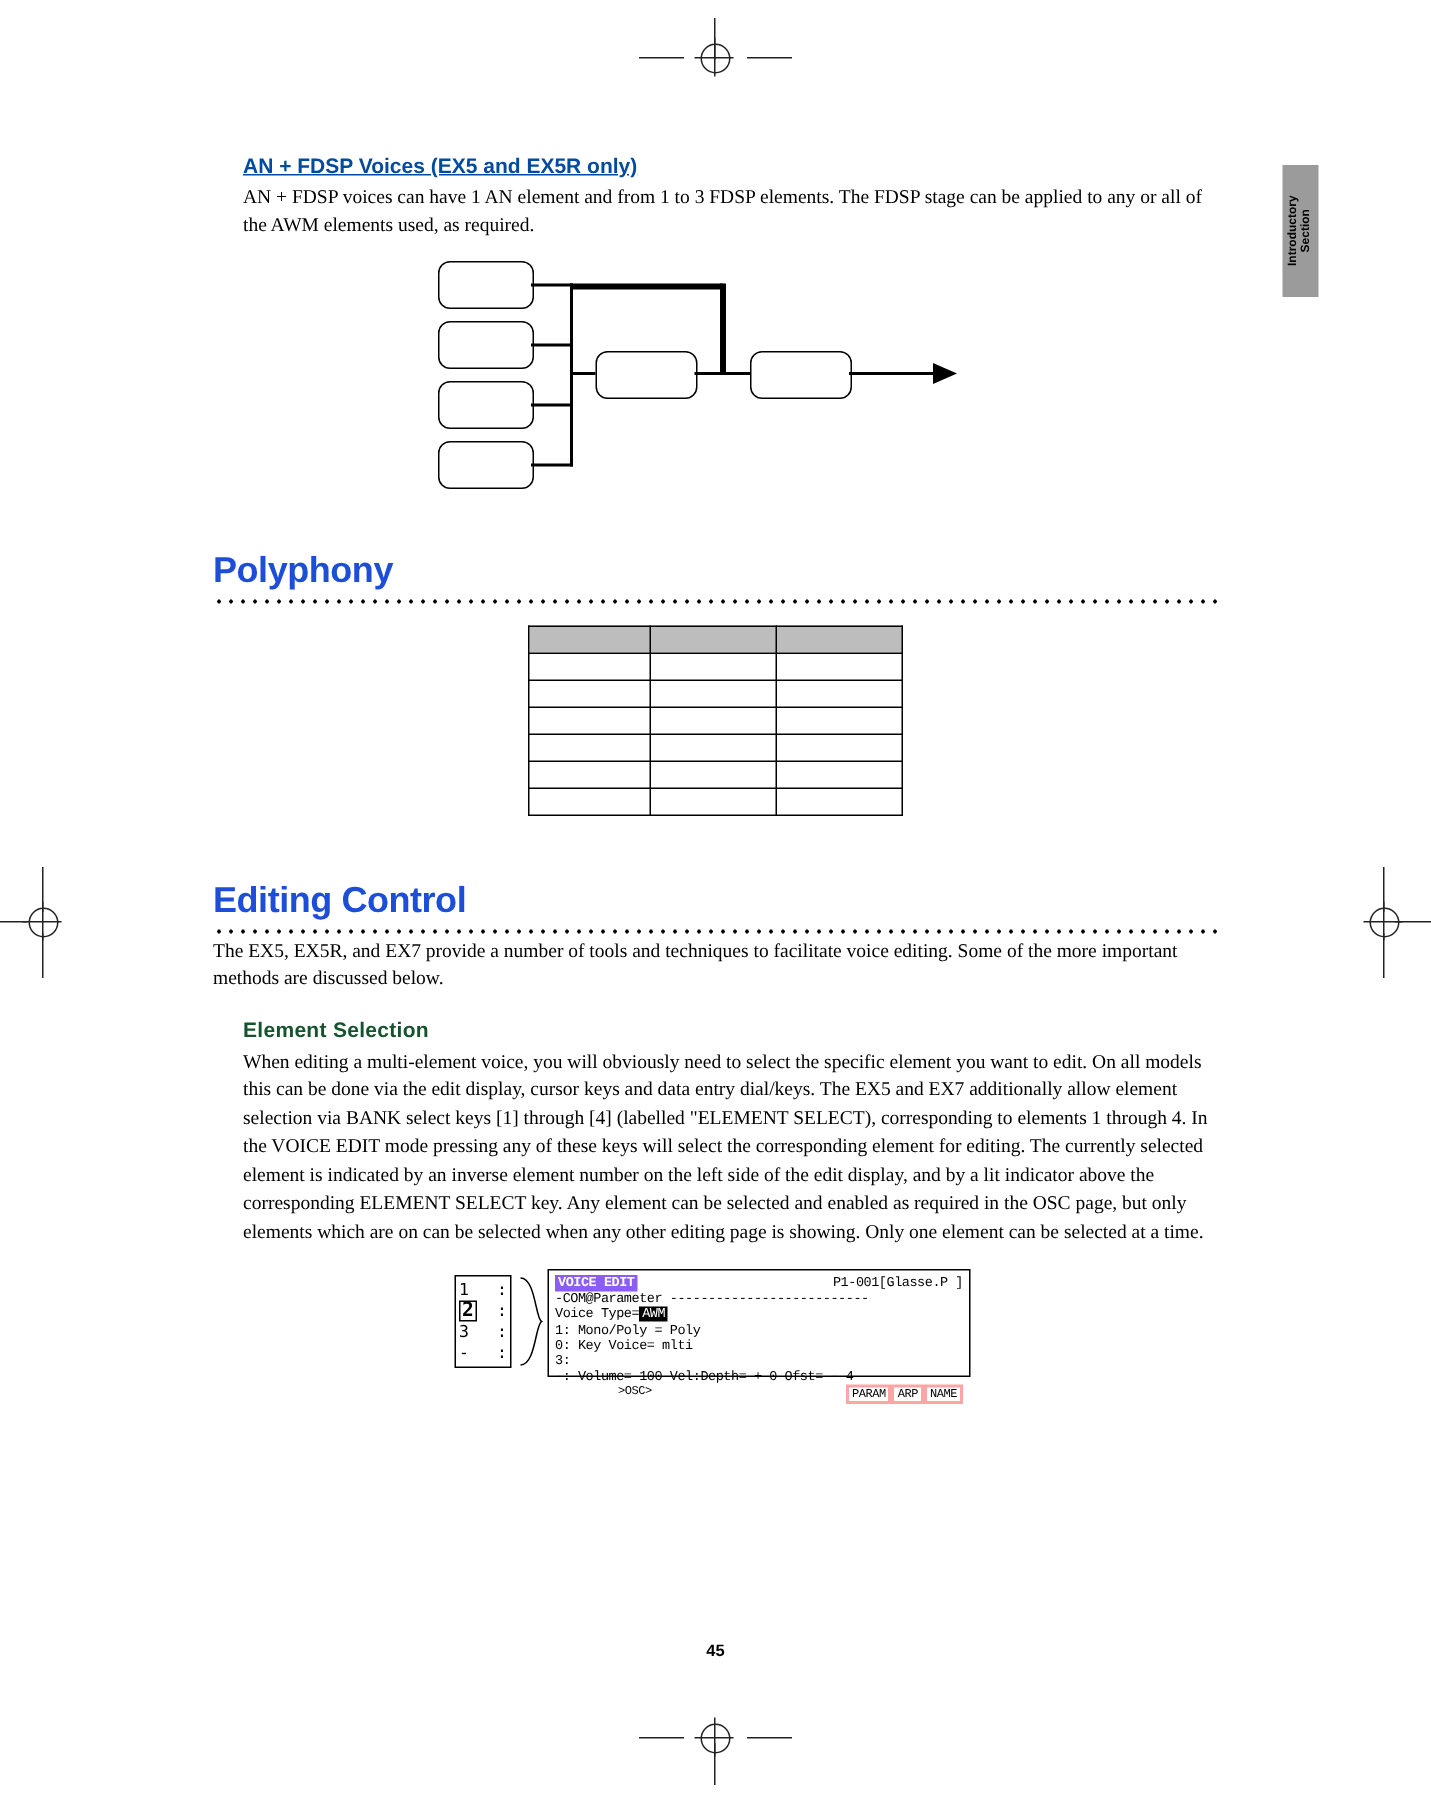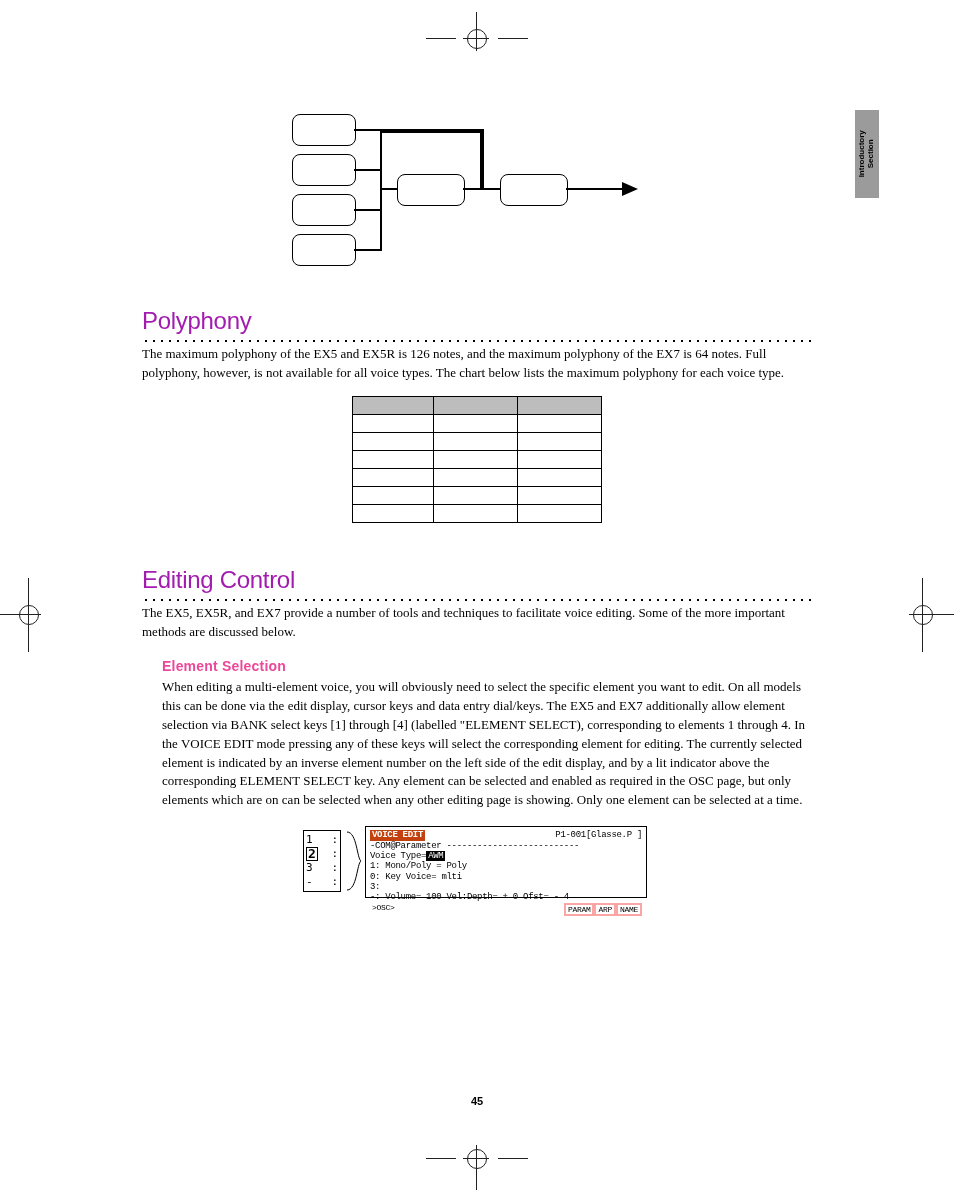--- a/index.html
+++ b/index.html
@@ -108,31 +108,31 @@
   h3.subhead {
     font-family: "Trebuchet MS", Arial, sans-serif;
     color: #004a9f;
     font-size: 14px;
     font-weight: bold;
     margin: 0 0 2px 0;
     text-decoration: underline;
   }
   h3.subhead-red {
     font-family: Arial, sans-serif;
-    color: #ec4899;
+    color: #14532d;
     font-size: 14px;
     font-weight: bold;
     margin: 0 0 2px 0;
     letter-spacing: 0.2px;
   }
   h2.section-title {
     font-family: Arial, sans-serif;
-    color: #a21caf;
+    color: #1d4ed8;
     font-size: 24px;
-    font-weight: 400;
+    font-weight: 700;
     margin: 0 0 -4px 0;
     letter-spacing: -0.3px;
   }
   .dot-rule {
     height: 8px;
     border: none;
     background-image: radial-gradient(circle, #000 1.4px, transparent 1.4px);
     background-size: 8px 8px;
     background-repeat: repeat-x;
     background-position: 0 2px;
@@ -221,21 +221,21 @@
     border: 1px solid #000;
     padding: 3px 4px;
     box-sizing: border-box;
     font-family: "Courier New", monospace;
     font-size: 9px;
     line-height: 1.15;
     letter-spacing: -0.3px;
   }
   .lcd .title-row { display:flex; justify-content:space-between; }
   .lcd .title-row .ve {
-    background:#c2410c; color:#fff; padding:0 2px; font-weight:bold;
+    background:#8b5cf6; color:#fff; padding:0 2px; font-weight:bold;
   }
   .lcd .inv { background:#000; color:#fff; padding:0 2px;}
   .lcd .bottom-tabs { display:flex; justify-content:flex-end; gap:0;}
   .lcd .bottom-tabs span { border:2px solid #fca5a5; padding:0 2px; font-size:8px;}
   .bracket {
     position:absolute;
     left:42px; top:4px;
     width:18px; height:62px;
   }
   .bracket svg { width:100%; height:100%;}
@@ -288,20 +288,24 @@
       <div class="cross-v"></div>
   </div>
 
   <div class="side-tab">
     <span>Introductory
 Section</span>
   </div>
 
   <div class="content">
 
+    <div class="indent">
+      <h3 class="subhead">AN + FDSP Voices (EX5 and EX5R only)</h3>
+      <p class="body">AN + FDSP voices can have 1 AN element and from 1 to 3 FDSP elements. The FDSP stage can be applied to any or all of the AWM elements used, as required.</p>
+    </div>
 
     <div class="diagram">
       <div class="box b-el" style="top:0"></div>
       <div class="box b-el" style="top:40px"></div>
       <div class="box b-el" style="top:80px"></div>
       <div class="box b-el" style="top:120px"></div>
       <div class="box b-fdsp"></div>
       <div class="box b-fx"></div>
 
       <div class="line" style="left:62px; top:15px; width:28px; height:2px;"></div>
@@ -317,21 +321,20 @@
 
       <div class="line" style="left:88px; top:15px; width:102px; height:4px;"></div>
       <div class="line" style="left:188px; top:15px; width:4px; height:61px;"></div>
 
       <div class="line" style="left:274px; top:74px; width:60px; height:2px;"></div>
       <div class="arrowhead" style="left:330px; top:68px;"></div>
     </div>
 
     <h2 class="section-title">Polyphony</h2>
     <div class="dot-rule"></div>
-    <p class="body">The maximum polyphony of the EX5 and EX5R is 126 notes, and the maximum polyphony of the EX7 is 64 notes. Full polyphony, however, is not available for all voice types. The chart below lists the maximum polyphony for each voice type.</p>
 
     <table class="poly">
       <tbody>
           <tr>
             <th class="c1"></th>
             <th class="c2"></th>
             <th class="c3"></th>
           </tr>
       <tr>
             <td class="c1"></td>
@@ -406,21 +409,21 @@
         </div>
         <div>-COM@Parameter --------------------------</div>
         <div>
           <span>   Voice Type=</span><span class="inv">AWM</span>
         </div>
         <div>1: Mono/Poly = Poly</div>
         <div>0: Key Voice= mlti</div>
         <div>3:</div>
         <div>-: Volume= 100 Vel:Depth= + 0 Ofst= - 4</div>
         <div class="bottom-tabs">
-          <span style="margin-right:auto; border:none; font-size:8px;">&gt;OSC&gt;</span>
+          <span style="margin-right:auto; border:none; font-size:8px;margin-left:40px;">&gt;OSC&gt;</span>
           <span>PARAM</span>
           <span>ARP</span>
           <span>NAME</span>
         </div>
       </div>
     </div>
 
   </div>
 
   <div class="page-number">45</div>

